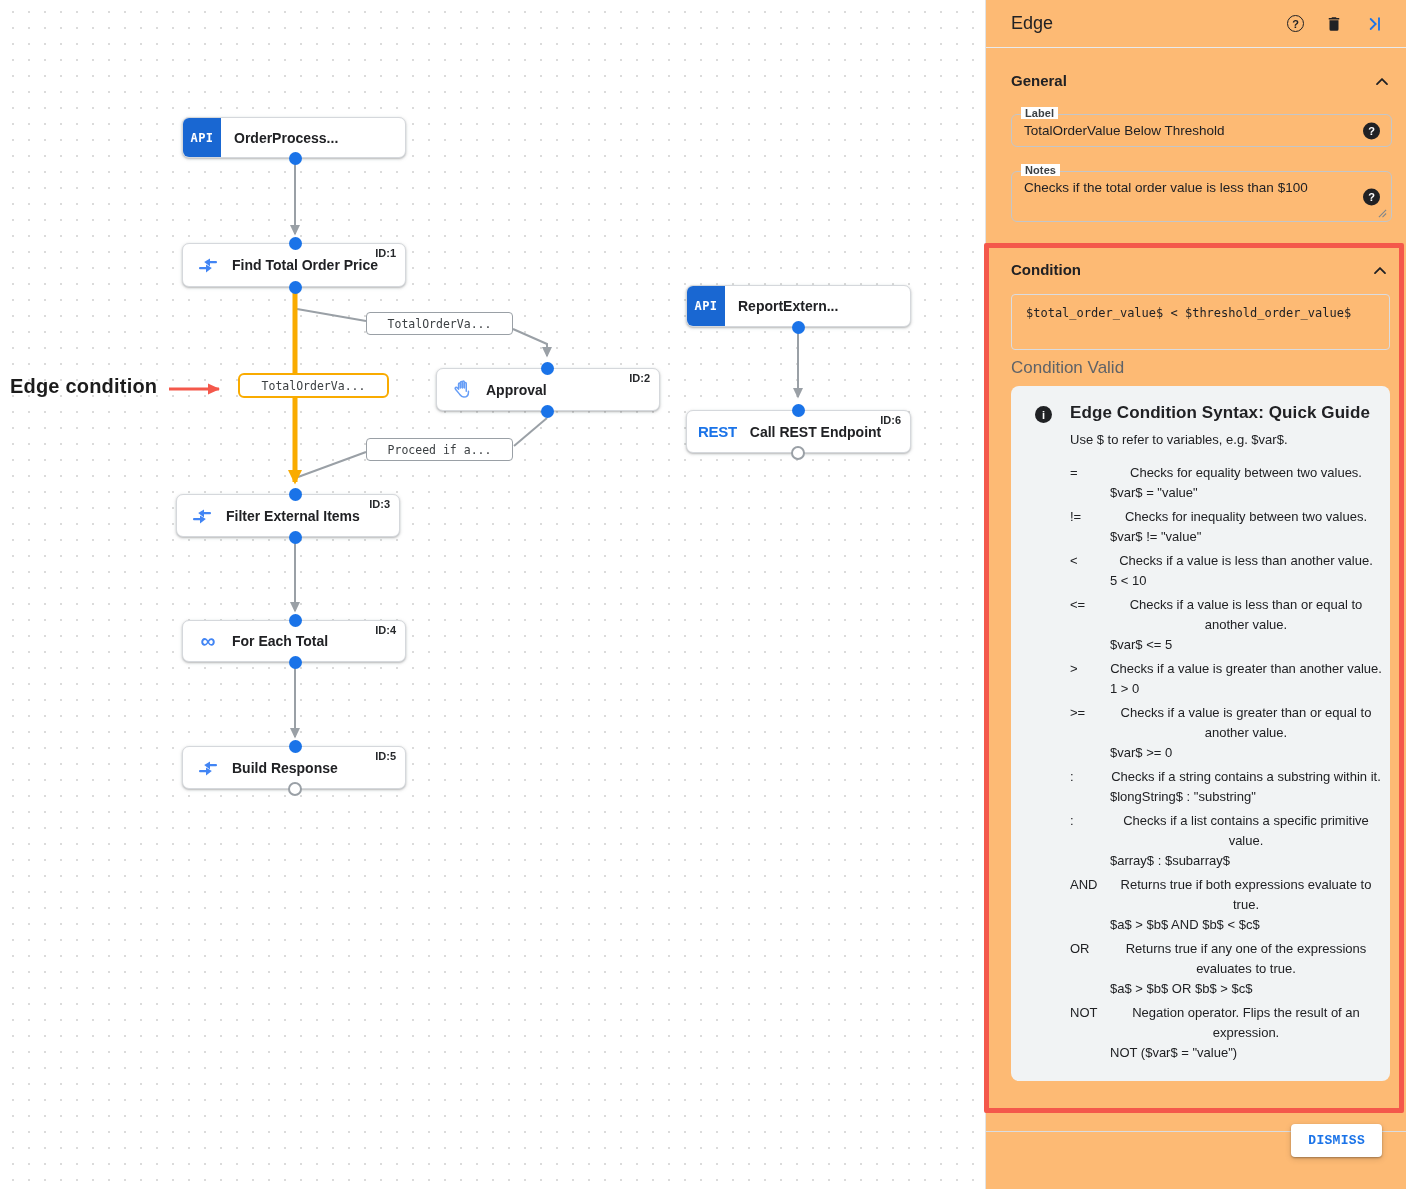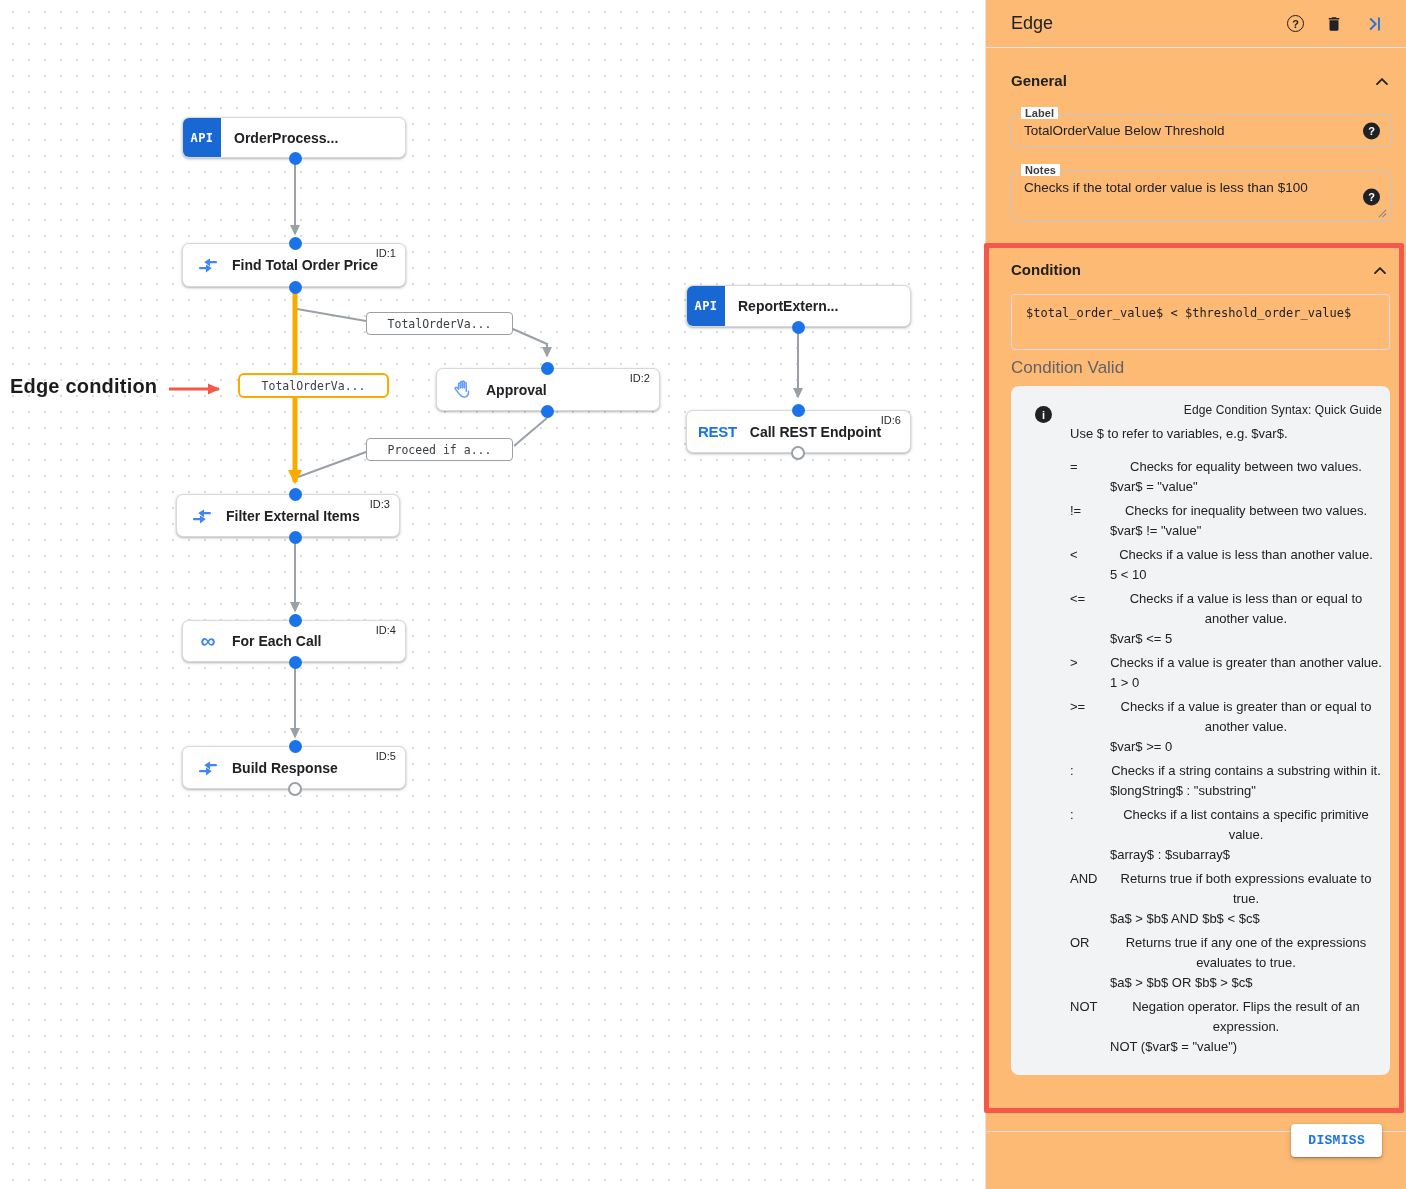--- a/index.html
+++ b/index.html
@@ -21,21 +21,21 @@
   .node .badge{
     width:38px; align-self:stretch; background:#1967d2; border-radius:6px 0 0 6px;
     color:#fff; font-family:"DejaVu Sans Mono",monospace; font-weight:bold; font-size:12px;
     display:flex; align-items:center; justify-content:center; letter-spacing:.4px;
   }
   .node .rest-badge{
     color:#1a73e8; font-weight:bold; font-size:15px; letter-spacing:-.3px; margin-left:11px;
   }
   .node .ticon{ margin-left:14px; width:22px; height:22px; display:flex; align-items:center; justify-content:center; }
   .node .title{ font-weight:bold; font-size:14px; color:#202124; margin-left:13px; white-space:nowrap; }
-  .node .nid{ position:absolute; top:3px; right:9px; font-size:11px; color:#27292c; font-weight:normal; }
+  .node .nid{ position:absolute; top:3px; right:9px; font-size:11px; color:#27292c; font-weight:bold; }
   .loop-glyph{ color:#4285f4; font-size:21px; font-weight:bold; line-height:20px; }
 
   .edge-label{
     position:absolute; background:#fff; border:1px solid #9aa0a6; border-radius:4px;
     font-family:"DejaVu Sans Mono",monospace; font-size:11.5px; color:#3c4043;
     display:flex; align-items:center; justify-content:center; z-index:3; white-space:nowrap;
   }
   .edge-label.hl{ border:2px solid #f9ab00; border-radius:6px; }
 
   .dot{ position:absolute; width:13px; height:13px; border-radius:50%; background:#1a73e8; z-index:4; }
@@ -90,21 +90,21 @@
     padding:13px 9px 16px 22px; overflow:hidden;
   }
   .cond-box{
     margin-top:13px; height:56px; border:1px solid #dadce0; border-radius:4px;
     padding:11px 14px; font-family:"DejaVu Sans Mono",monospace; font-size:12px; color:#202124;
   }
   .cond-status{ margin-top:8px; font-size:17px; color:#5f6368; }
 
   .guide{ margin-top:8px; background:#f1f3f4; border-radius:8px; padding:17px 8px 18px 24px; }
   .guide-head{ display:flex; gap:18px; align-items:flex-start; }
-  .guide-title{ font-size:12px; color:#202124; font-weight:normal; letter-spacing:.1px;text-align:right; }
+  .guide-title{ font-size:17px; color:#202124; font-weight:bold; letter-spacing:.1px; }
   .guide-intro{ font-size:13px; color:#202124; margin-top:9px; }
   .guide-rows{ margin-top:16px; display:flex; flex-direction:column; gap:4px; }
   .grow{ display:grid; grid-template-columns:40px 1fr; font-size:13px; color:#202124; line-height:20px; }
   .grow .gdesc{ max-width:278px;text-align:center; }
   .guide-body{ flex:1; }
 
   .footer-divider{ position:absolute; left:0; right:0; top:1131px; height:1px; background:#dadce0; }
   .dismiss-btn{
     position:absolute; top:1124px; right:24px; background:#fff; border:none; border-radius:4px;
     box-shadow:0 1px 2px rgba(0,0,0,.3),0 2px 6px rgba(0,0,0,.15);
@@ -202,21 +202,21 @@
         </svg>
     </span>
     <div class="title">Filter External Items</div>
     <span class="nid">ID:3</span>
   </div>
 
   <div class="node" style="left:182px;top:620px;width:224px;height:42px">
     <span class="ticon">
         <span class="loop-glyph">∞</span>
       </span>
-    <div class="title">For Each Call</div>
+    <div class="title">For Each Total</div>
     <span class="nid">ID:4</span>
   </div>
 
   <div class="node" style="left:182px;top:746px;width:224px;height:43px">
     <span class="ticon">
       <svg width="22" height="22" viewBox="0 0 22 22">
           <g fill="#4285f4">
             <rect x="12" y="7" width="8" height="2.2" rx="1"></rect>
             <polygon points="13,4.6 13,12.6 7.2,8.1"></polygon>
             <rect x="2" y="13" width="8" height="2.2" rx="1"></rect>

